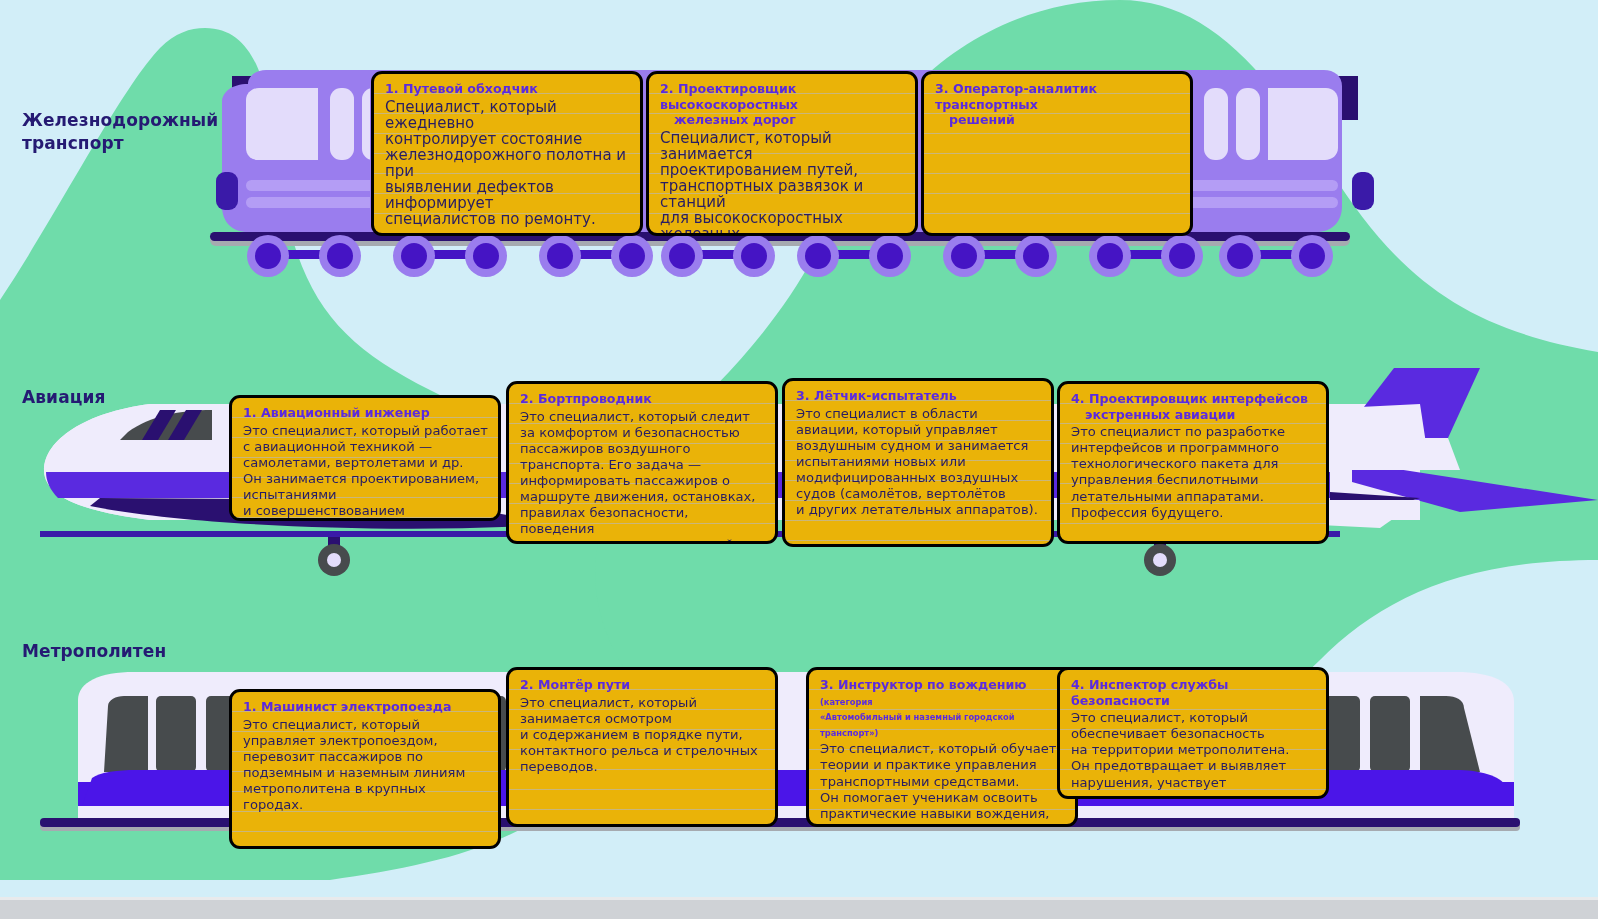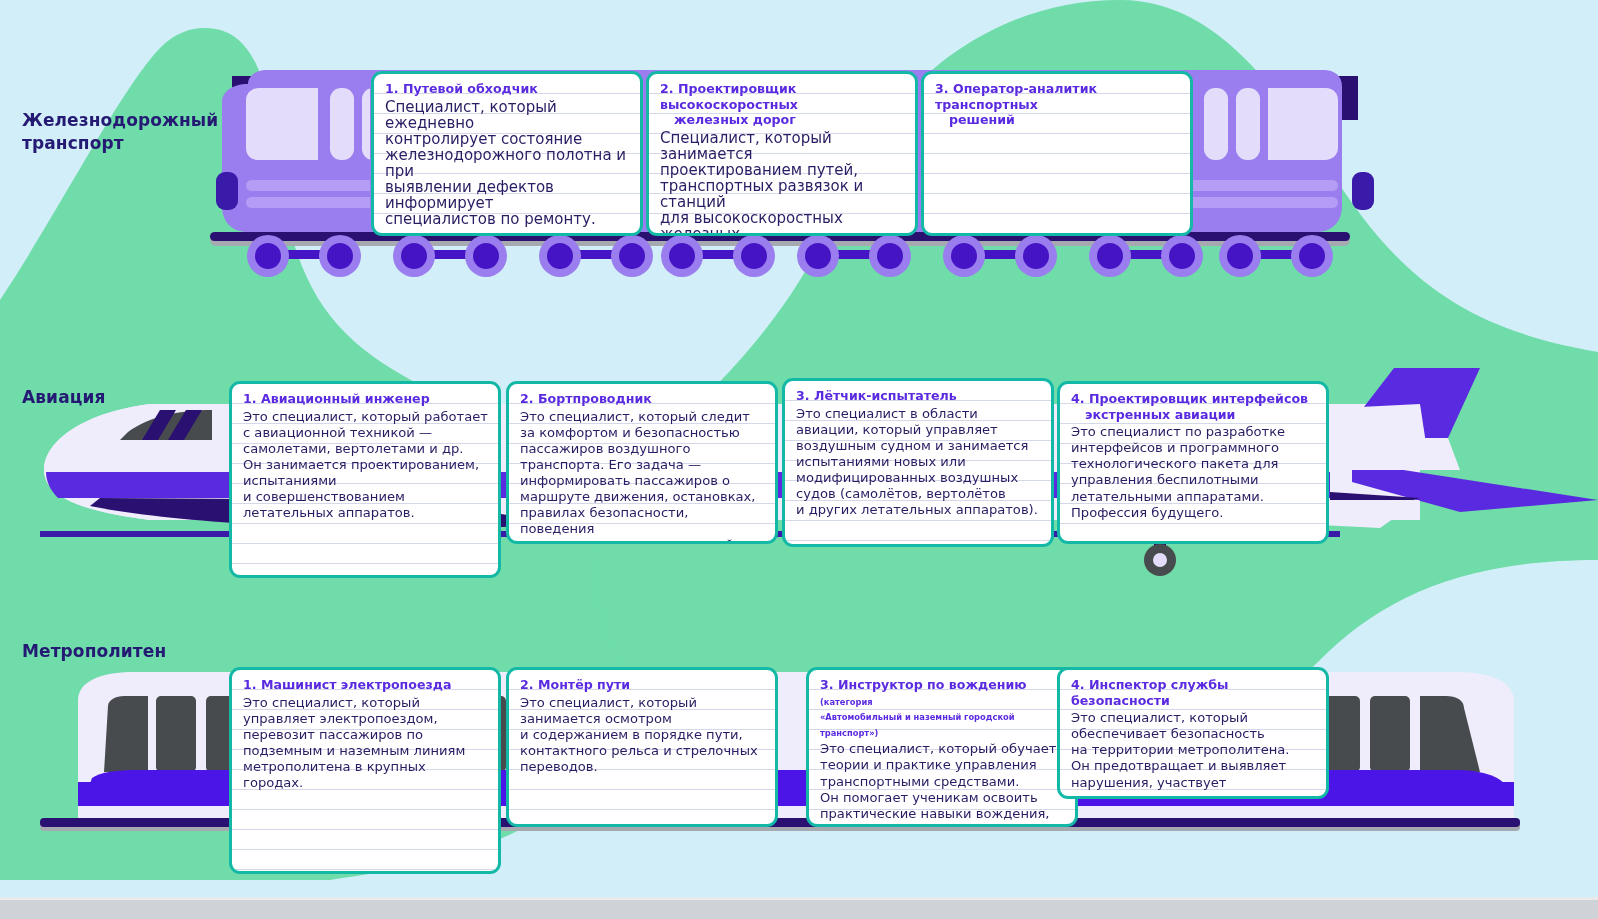--- a/index.html
+++ b/index.html
@@ -16,22 +16,22 @@
     position:absolute;color:#251a73;font-weight:bold;font-size:17px;
     line-height:1.35;letter-spacing:.1px;z-index:40;white-space:pre-line;
   }
   #label-rail{left:22px;top:89px;margin-top:20px;}
   #label-avia{left:22px;top:386px;}
   #label-metro{left:22px;top:640px;}
 
   
   .card{
     position:absolute;z-index:30;
-    background:#ffffff;
-    border:3px solid #14b8a6;
+    background:#eab308;
+    border:3px solid #000000;
     border-radius:11px;
     box-sizing:border-box;
     overflow:hidden;
   }
   .lines{
     position:absolute;inset:0;
     background-image:repeating-linear-gradient(
         to bottom,
         rgba(255,255,255,0) 0px,
         rgba(255,255,255,0) 19px,
@@ -52,26 +52,26 @@
     color:#281d63;font-size:13.1px;line-height:16.1px;margin:0;
     white-space:pre-line;
   }
   .card.rail .card-body{font-size:15px;line-height:16.1px;}
 
   
   #rail-card-1{left:371px;top:71px;width:272px;height:165px;}
   #rail-card-2{left:646px;top:71px;width:272px;height:165px;}
   #rail-card-3{left:921px;top:71px;width:272px;height:165px;}
   
-  #avia-card-1{left:229px;top:381px;width:272px;height:197px;}
+  #avia-card-1{left:229px;top:395px;width:272px;height:126px;}
   #avia-card-2{left:506px;top:381px;width:272px;height:163px;}
   #avia-card-3{left:782px;top:378px;width:272px;height:169px;}
   #avia-card-4{left:1057px;top:381px;width:272px;height:163px;}
   
-  #metro-card-1{left:229px;top:667px;width:272px;height:207px;}
+  #metro-card-1{left:229px;top:689px;width:272px;height:160px;}
   #metro-card-2{left:506px;top:667px;width:272px;height:160px;}
   #metro-card-3{left:806px;top:667px;width:272px;height:160px;}
   #metro-card-4{left:1057px;top:667px;width:272px;height:132px;}
 
   
   .bottom-strip{
     position:absolute;left:0;bottom:0;width:1598px;height:22px;
     background:#cfd2d6;z-index:50;
   }
   .bottom-strip::after{

